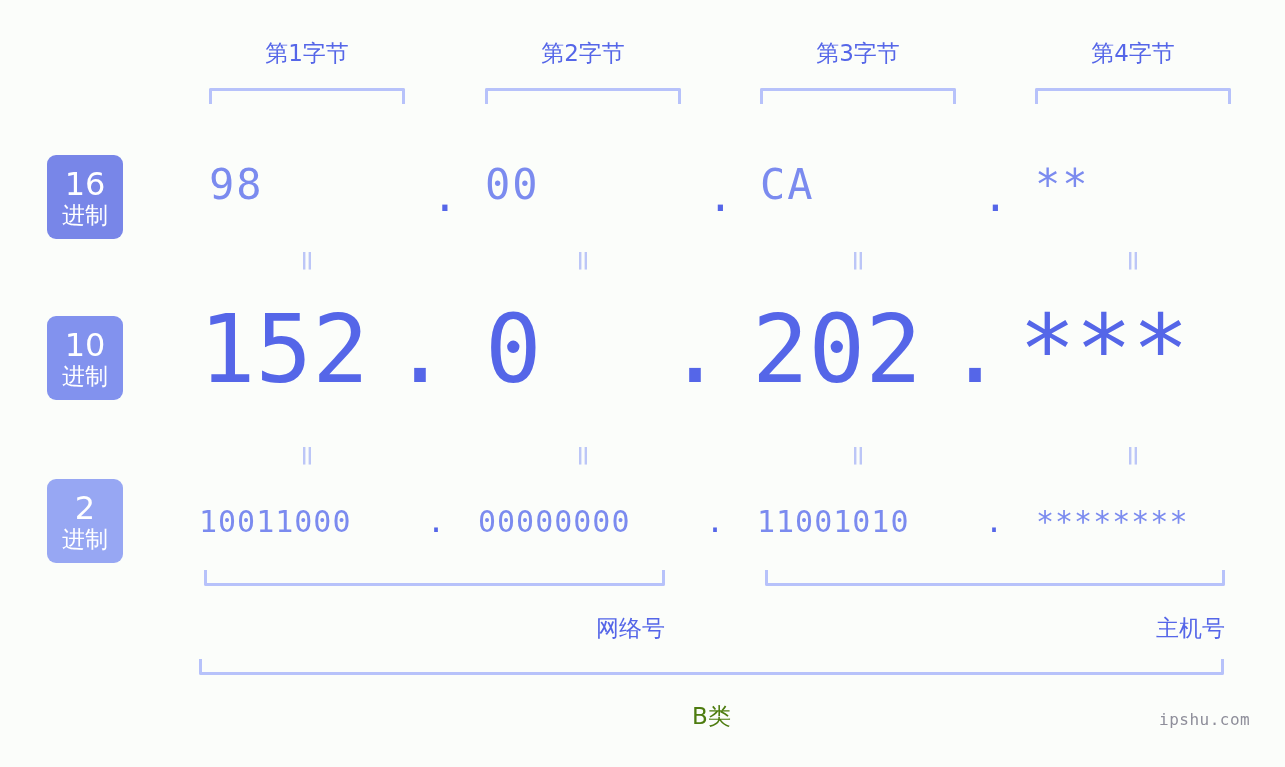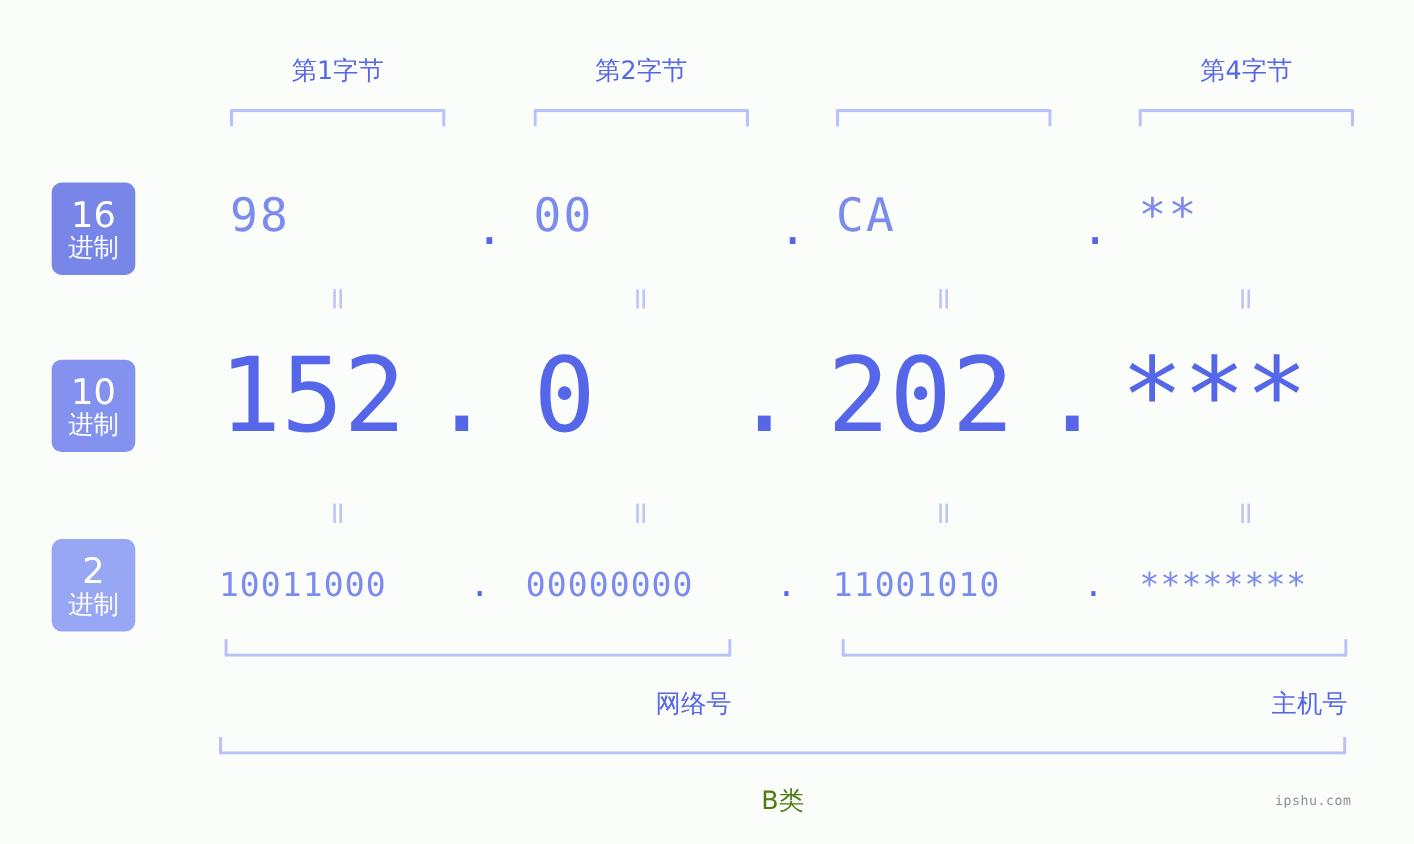--- a/index.html
+++ b/index.html
@@ -2,21 +2,21 @@
 <html><head>
 <meta charset="utf-8">
 <style>
   * { box-sizing: border-box; margin: 0; padding: 0; }
   html, body {
     width: 1285px; height: 767px;
     background: #fbfdfa;
     font-family: "DejaVu Sans Mono", monospace;
     overflow: hidden;
   }
-  #stage { position: relative; width: 1285px; height: 715px; margin-top: 11px; }
+  #stage { position: relative; width: 1285px; height: 715px; }
 
   
   .byte-label {
     position: absolute;
     font-family: "DejaVu Sans", sans-serif;
     font-size: 23px;
     color: #5566e8;
     text-align: center;
     letter-spacing: 0px;
     white-space: nowrap;
@@ -102,33 +102,34 @@
     position: absolute;
     font-family: "DejaVu Sans", sans-serif;
     font-size: 23px;
     color: #4d7c0f;
     text-align: center;
     white-space: nowrap;
   }
   .watermark {
     position: absolute;
     font-family: "DejaVu Sans Mono", monospace;
-    font-size: 12px;
+    font-size: 16px;
     color: #8e8e9a;
     letter-spacing: 0.5px;
     white-space: nowrap;
   }
 </style>
 </head>
 <body>
 
 <div id="stage">
 
   <div class="byte-label" style="left:209px; top:38px; width:196px;">第1字节</div>
   <div class="byte-label" style="left:485px; top:38px; width:196px;">第2字节</div>
+  <div class="byte-label" style="left:760px; top:38px; width:196px;">第3字节</div>
   <div class="byte-label" style="left:1035px; top:38px; width:196px;">第4字节</div>
 
   <div class="top-bracket" style="left:209px; top:88px; width:196px;"></div>
   <div class="top-bracket" style="left:485px; top:88px; width:196px;"></div>
   <div class="top-bracket" style="left:760px; top:88px; width:196px;"></div>
   <div class="top-bracket" style="left:1035px; top:88px; width:196px;"></div>
 
   <div class="badge" style="left:47px; top:155px; background:#7886e8;">
     <span class="num">16</span>
     <span class="unit">进制</span>

